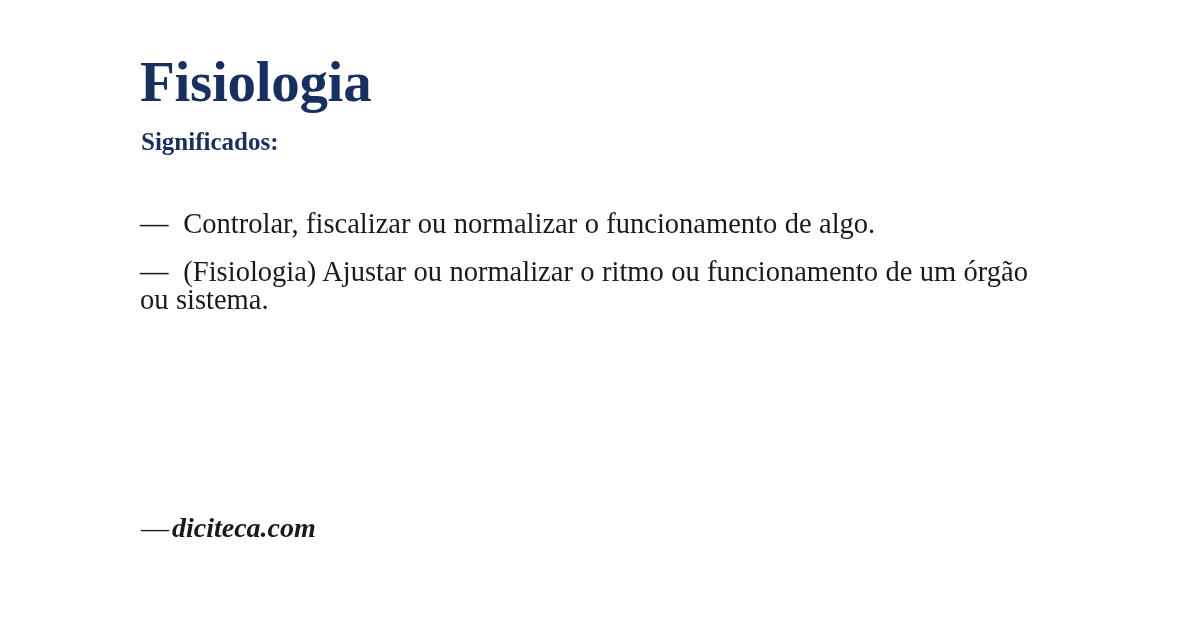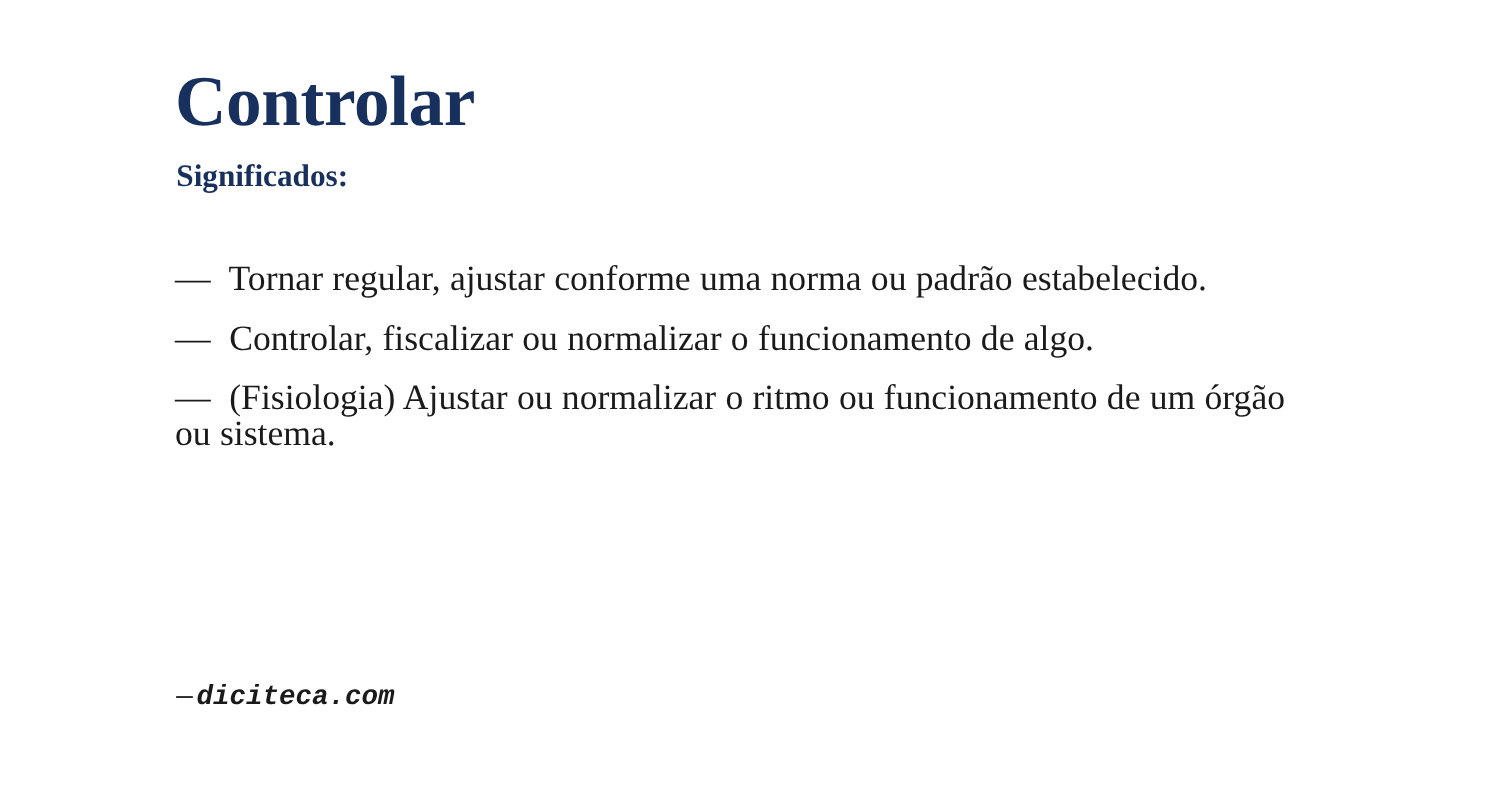--- a/index.html
+++ b/index.html
@@ -72,46 +72,45 @@
   }
   .definition:last-child {
     margin-bottom: 0;
   }
   .dash {
     letter-spacing: 0;
   }
   .footer {
     position: absolute;
     left: 1px;
-    top: 545px;
-    font-family: Liberation Mono, monospace;
-    font-size: 22px;
+    top: 512px;
+    font-family: Liberation Serif, serif;
+    font-size: 28px;
     font-weight: bold;
     font-style: italic;
     color: #1a1a1a;
     white-space: nowrap;
   }
   .footer-dash {
     font-weight: normal;
     font-style: normal;
     margin-right: 3px;
   }
 </style>
 </head>
 <body>
 
 <div class="card">
   <div class="content">
 
-    <h1 class="headword">Controlar</h1>
+    <h1 class="headword">Fisiologia</h1>
 
     <h2 class="subtitle">Significados:</h2>
 
     <ul class="definitions">
-      <li class="definition"><span class="dash">—</span>&nbsp; <span>Tornar regular, ajustar conforme uma norma ou padrão estabelecido.</span></li>
       <li class="definition"><span class="dash">—</span>&nbsp; <span>Controlar, fiscalizar ou normalizar o funcionamento de algo.</span></li>
       <li class="definition"><span class="dash">—</span>&nbsp; <span>(Fisiologia) Ajustar ou normalizar o ritmo ou funcionamento de um órgão ou sistema.</span></li>
     </ul>
 
     <div class="footer"><span class="footer-dash">—</span><span>diciteca.com</span></div>
 
   </div>
 </div>
 
 </body></html>

